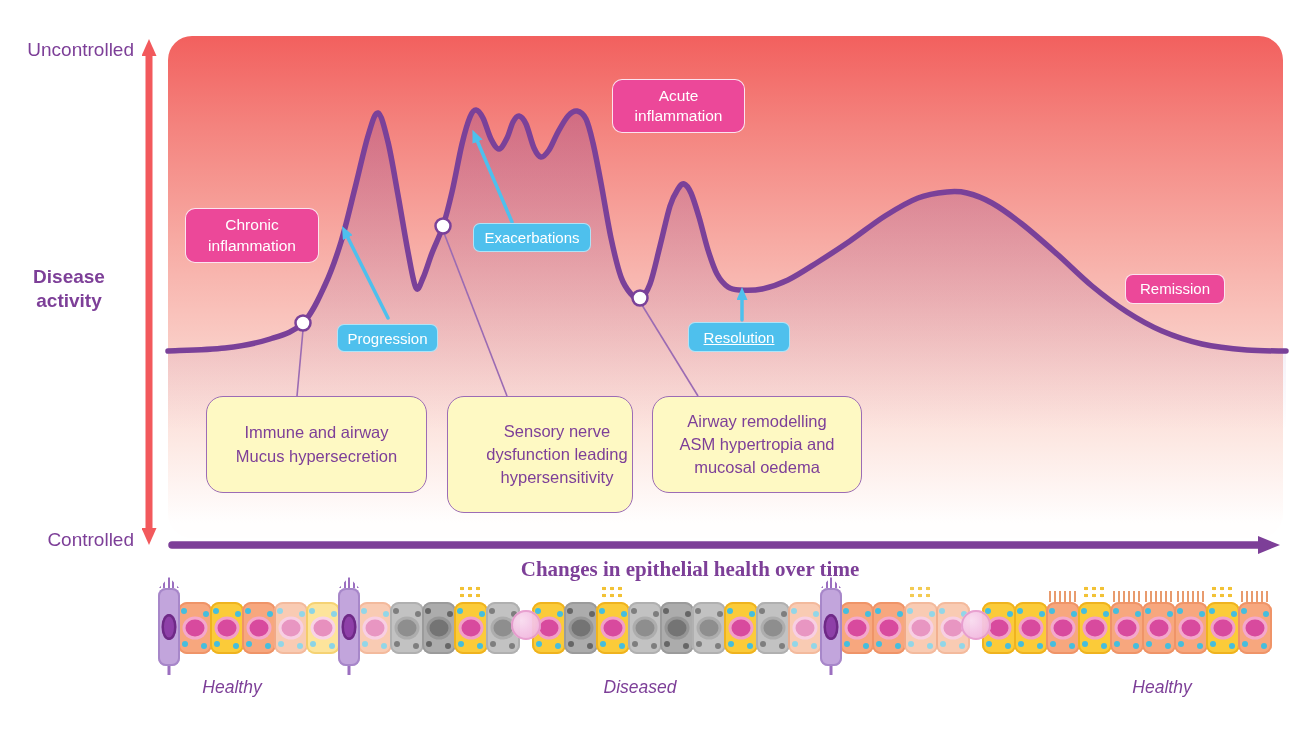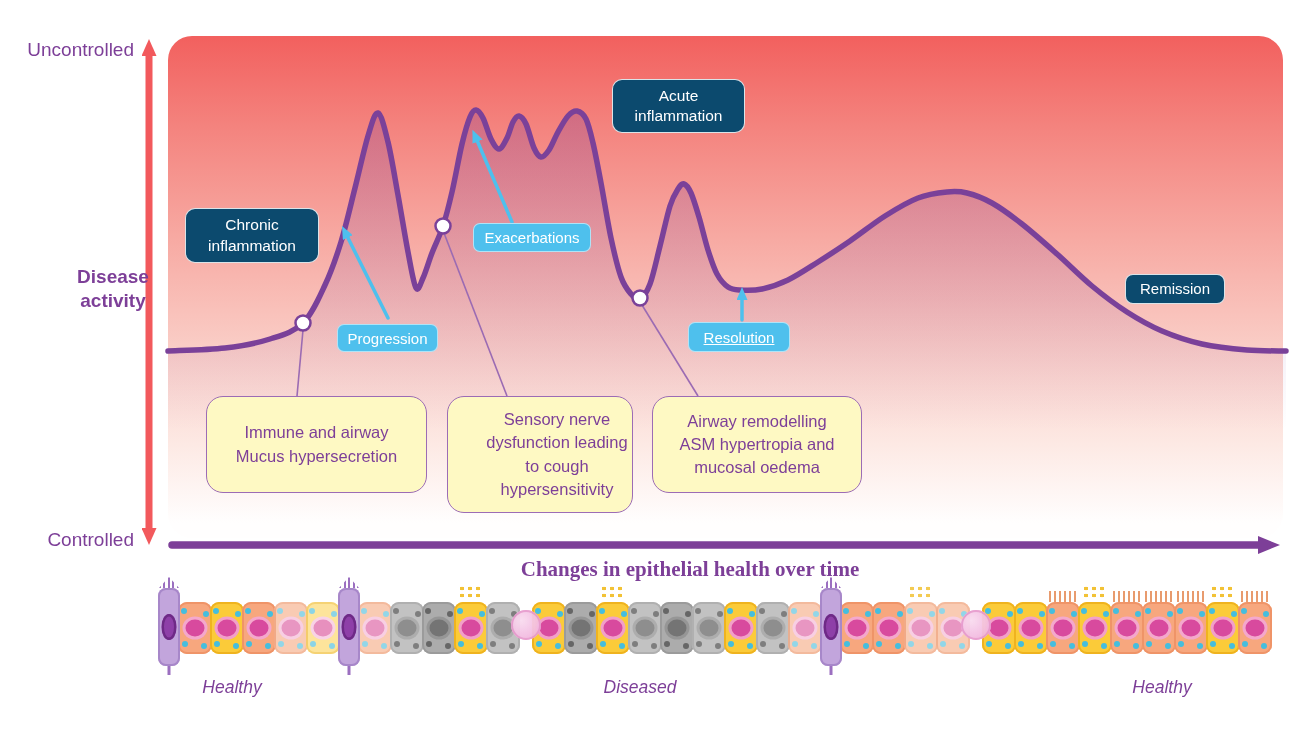--- a/index.html
+++ b/index.html
@@ -4,25 +4,25 @@
 <style>
   html,body{margin:0;padding:0;background:#ffffff;}
   .canvas{position:relative;width:1300px;height:731px;background:#fff;overflow:hidden;
           font-family:"Liberation Sans","DejaVu Sans",sans-serif;}
   .plot-area{position:absolute;left:168px;top:36px;width:1115px;height:502px;border-radius:24px;
     background:linear-gradient(180deg,#F2605E 0%,#F4837E 18%,#F7A9A2 40%,#FACDC6 62%,#FDEAE5 82%,#FFFEFE 97%);}
   svg.overlay{position:absolute;left:0;top:0;z-index:2;}
   .axis-label{position:absolute;color:#7D3F98;font-size:19px;z-index:3;}
   .lbl-uncontrolled{left:0;top:39px;width:134px;text-align:right;}
   .lbl-controlled{left:0;top:529px;width:134px;text-align:right;}
-  .lbl-disease{left:0;top:265px;width:138px;text-align:center;font-weight:bold;line-height:1.25;padding-left:44px;}
+  .lbl-disease{left:0;top:265px;width:138px;text-align:center;font-weight:bold;line-height:1.25;}
   .lbl-disease span{display:block;}
   .badge{position:absolute;z-index:4;color:#fff;text-align:center;display:flex;flex-direction:column;
          align-items:center;justify-content:center;box-sizing:border-box;}
-  .badge-purple{background:#0c4a6e;border:1.5px solid rgba(255,255,255,.85);border-radius:10px;
+  .badge-purple{background:#ec4899;border:1.5px solid rgba(255,255,255,.85);border-radius:10px;
                 font-size:15.5px;line-height:1.32;}
   .badge-blue{background:#4EC0ED;border:1px solid rgba(255,255,255,.55);border-radius:7px;font-size:15px;}
   .badge span{display:block;}
   .b-chronic{left:185px;top:208px;width:134px;height:55px;}
   .b-acute{left:612px;top:79px;width:133px;height:54px;}
   .b-remission{left:1125px;top:274px;width:100px;height:30px;font-size:15px;border-radius:8px;}
   .b-progression{left:337px;top:324px;width:101px;height:28px;}
   .b-exacerbations{left:473px;top:223px;width:118px;height:29px;}
   .b-resolution{left:688px;top:322px;width:102px;height:30px;text-decoration:underline;}
   .callout{position:absolute;z-index:4;background:#fef9c3;border:1.6px solid #9C6CB5;border-radius:17px;
@@ -146,21 +146,20 @@
   <div class="badge badge-blue b-exacerbations">Exacerbations</div>
   <div class="badge badge-blue b-resolution">Resolution</div>
 
   <div class="callout co-1">
     <span>Immune and airway</span>
     <span>Mucus hypersecretion</span>
   </div>
   <div class="callout co-2">
     <span>Sensory nerve</span>
     <span>dysfunction leading</span>
-    <span>to cough</span>
     <span>hypersensitivity</span>
   </div>
   <div class="callout co-3">
     <span>Airway remodelling</span>
     <span>ASM hypertropia and</span>
     <span>mucosal oedema</span>
   </div>
 
   <div class="x-title">Changes in epithelial health over time</div>
 

